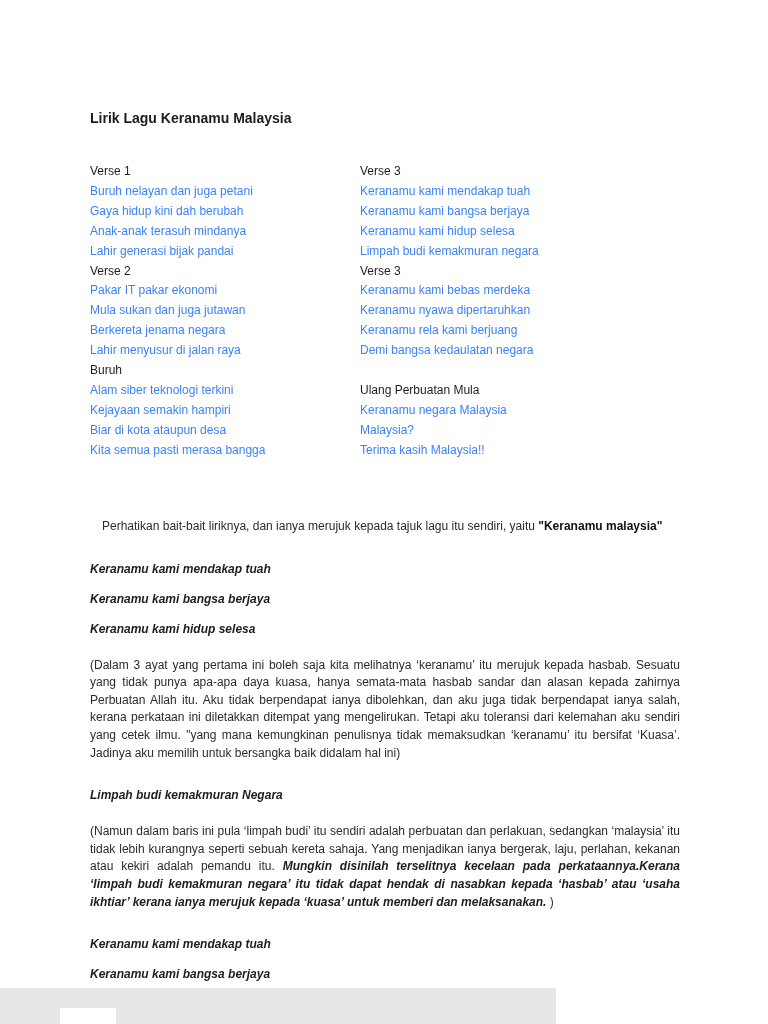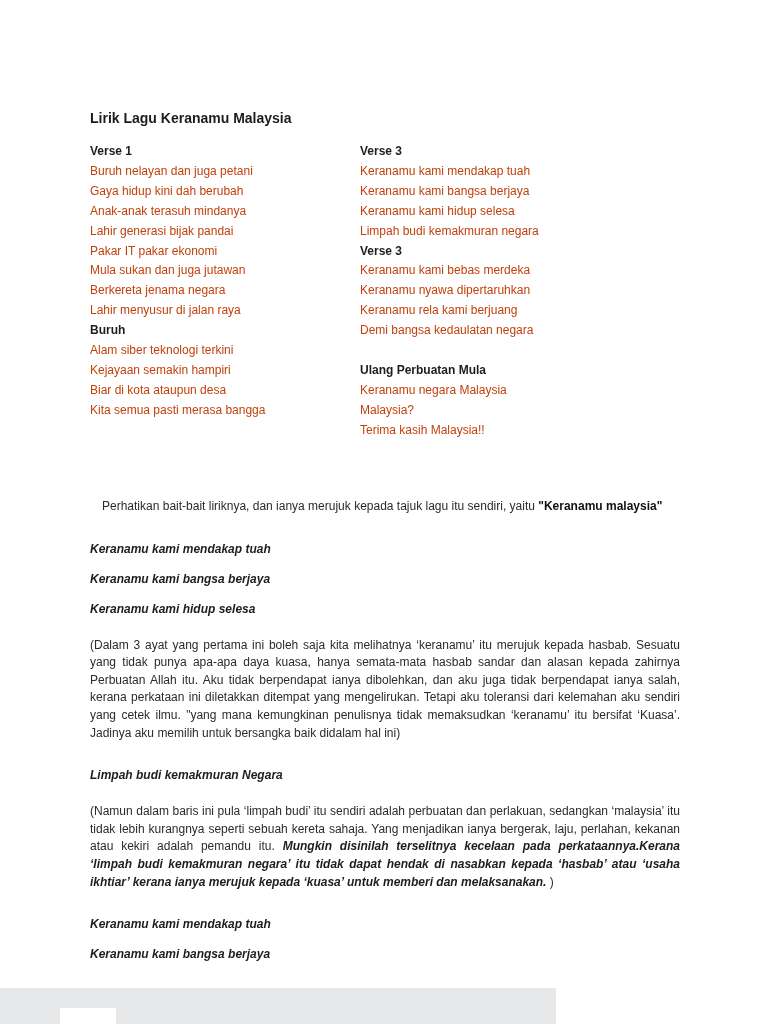--- a/index.html
+++ b/index.html
@@ -20,35 +20,35 @@
     height: 988px;
     background: #ffffff;
     box-sizing: border-box;
     padding: 110px 88px 0 90px;
     overflow: hidden;
   }
   .doc-title {
     font-size: 14px;
     font-weight: bold;
     color: #1c1c1c;
-    margin: 0 0 16px 0;
+    margin: 0 0 36px 0;
   }
   .lyrics {
     display: flex;
   }
   .lyric-col-left { width: 270px; flex: 0 0 270px; }
   .lyric-col-right { flex: 1; }
   .lyric-line {
     font-size: 12px;
     line-height: 19.9px;
     min-height: 19.9px;
-    color: #c2410c;
+    color: #3b82f6;
   }
   .lyric-heading {
-    font-weight: bold;
+    font-weight: normal;
     color: #1d1d1d;
   }
   .intro {
     font-size: 12px;
     line-height: 15px;
     color: #2b2b2b;
     margin: 58px 0 0 12px;
   }
   .intro strong { color: #111; }
   .quote {
@@ -104,20 +104,21 @@
 
     <h1 class="doc-title">Lirik Lagu Keranamu Malaysia</h1>
 
     <div class="lyrics">
       <div class="lyric-col-left">
         <div class="lyric-line lyric-heading">Verse 1</div>
         <div class="lyric-line">Buruh nelayan dan juga petani</div>
         <div class="lyric-line">Gaya hidup kini dah berubah</div>
         <div class="lyric-line">Anak-anak terasuh mindanya</div>
         <div class="lyric-line">Lahir generasi bijak pandai</div>
+        <div class="lyric-line lyric-heading">Verse 2</div>
         <div class="lyric-line">Pakar IT pakar ekonomi</div>
         <div class="lyric-line">Mula sukan dan juga jutawan</div>
         <div class="lyric-line">Berkereta jenama negara</div>
         <div class="lyric-line">Lahir menyusur di jalan raya</div>
         <div class="lyric-line lyric-heading">Buruh</div>
         <div class="lyric-line">Alam siber teknologi terkini</div>
         <div class="lyric-line">Kejayaan semakin hampiri</div>
         <div class="lyric-line">Biar di kota ataupun desa</div>
         <div class="lyric-line">Kita semua pasti merasa bangga</div>
       </div>

